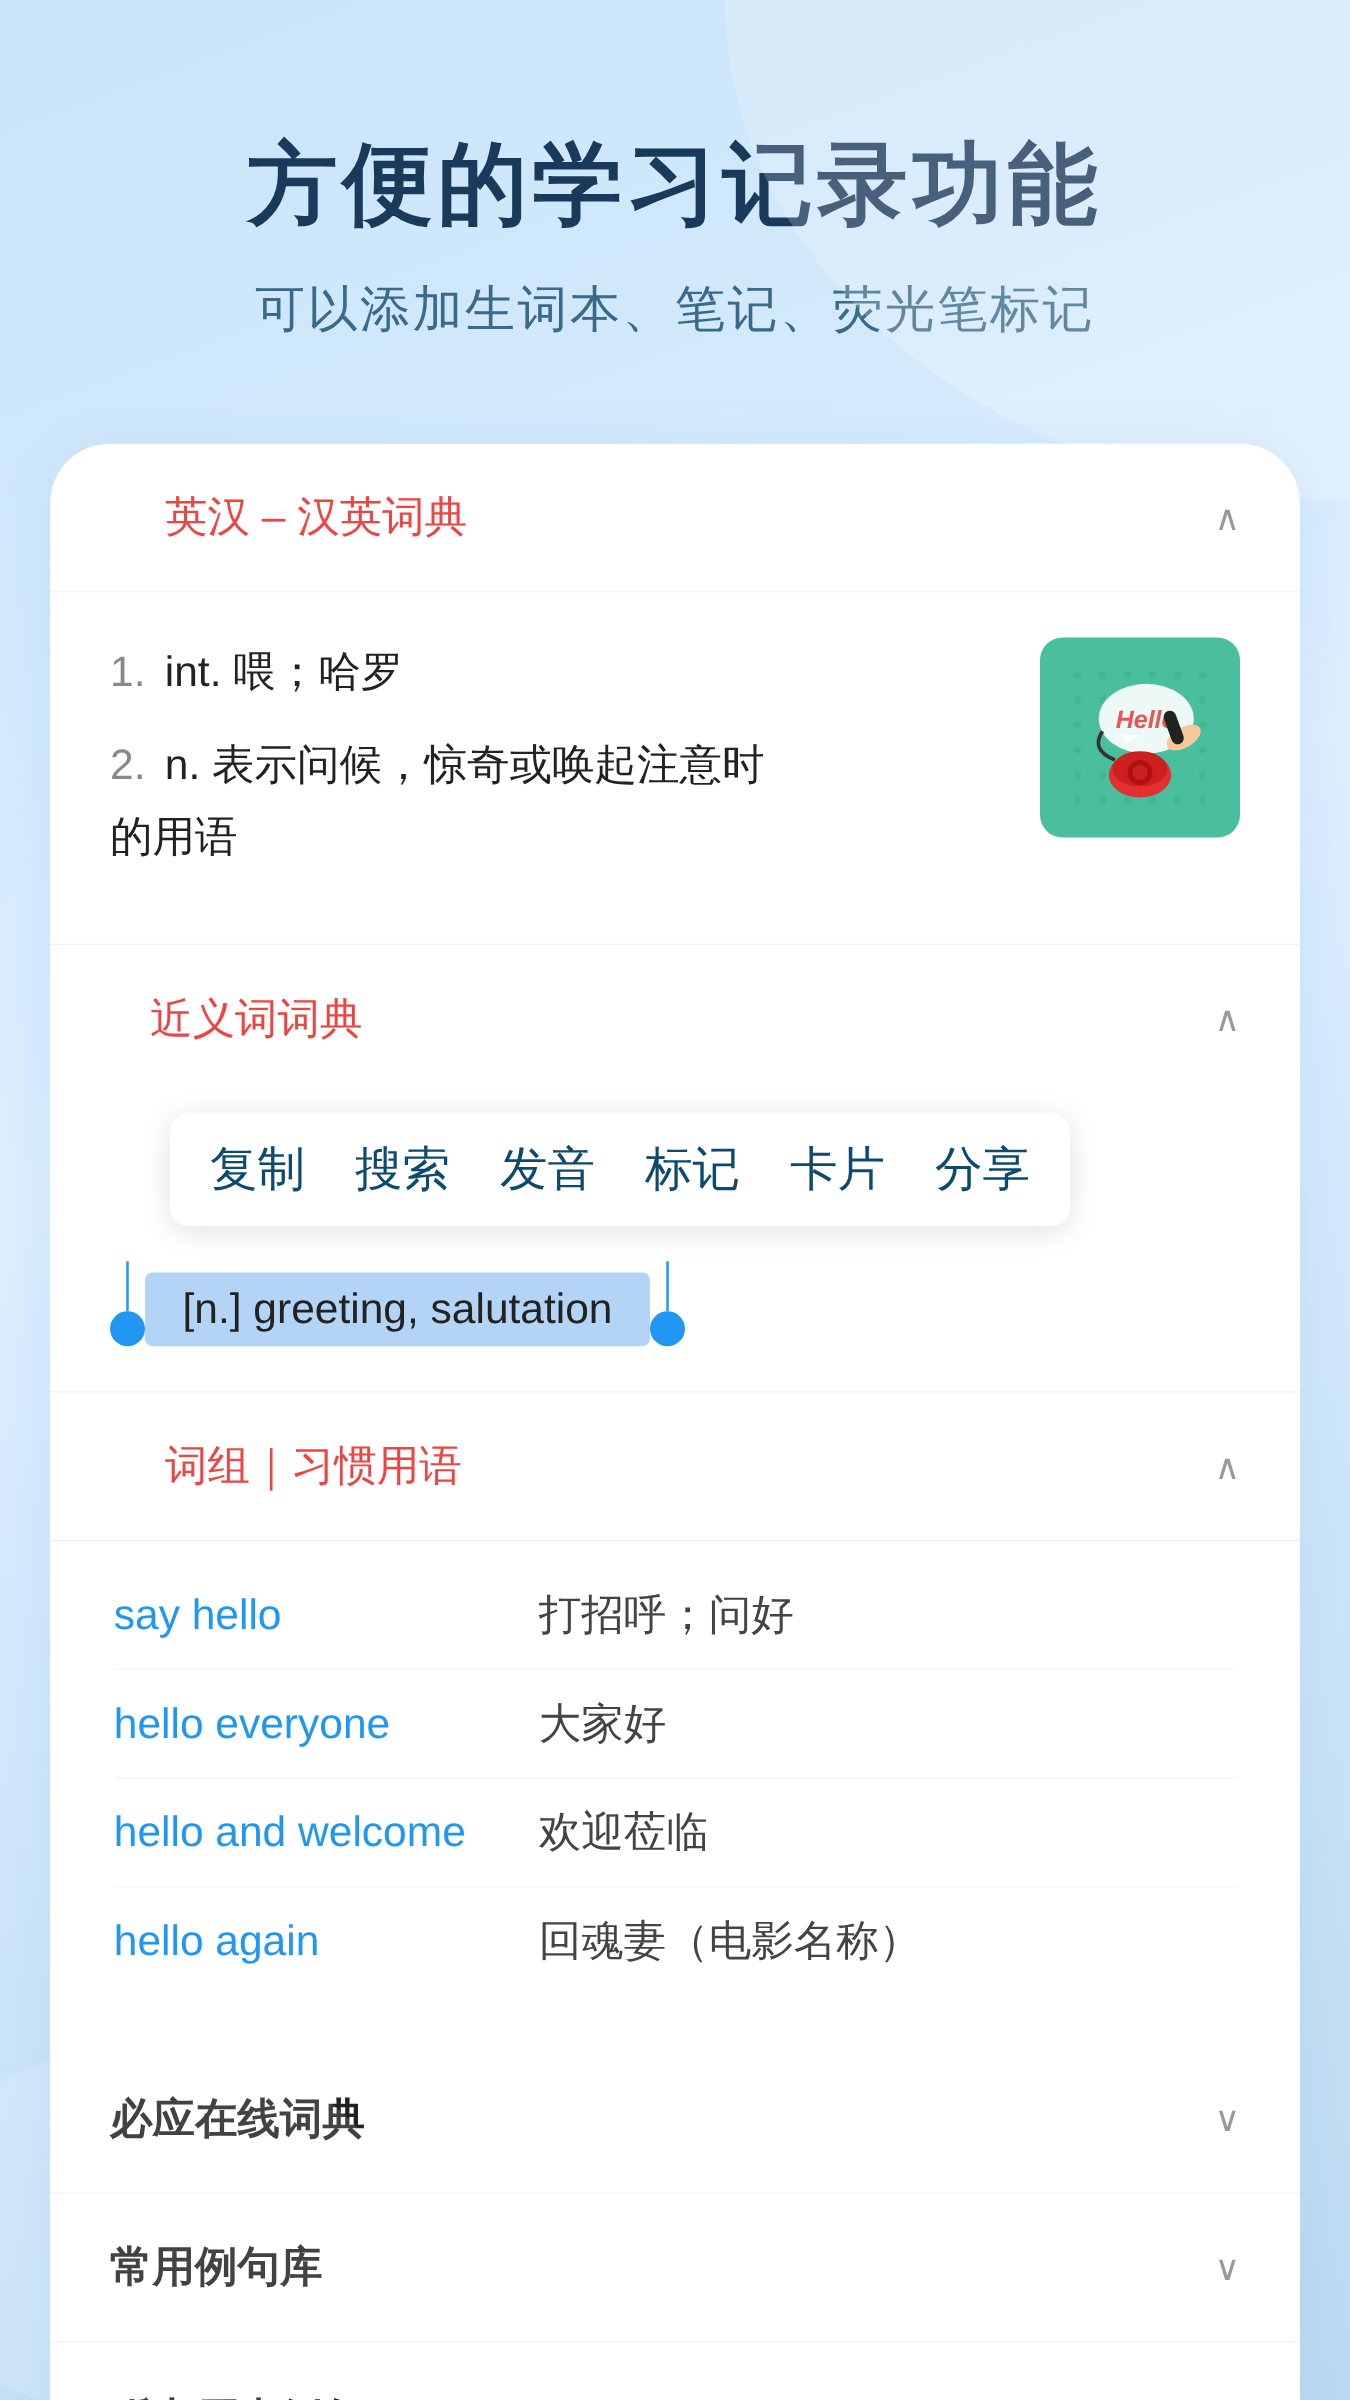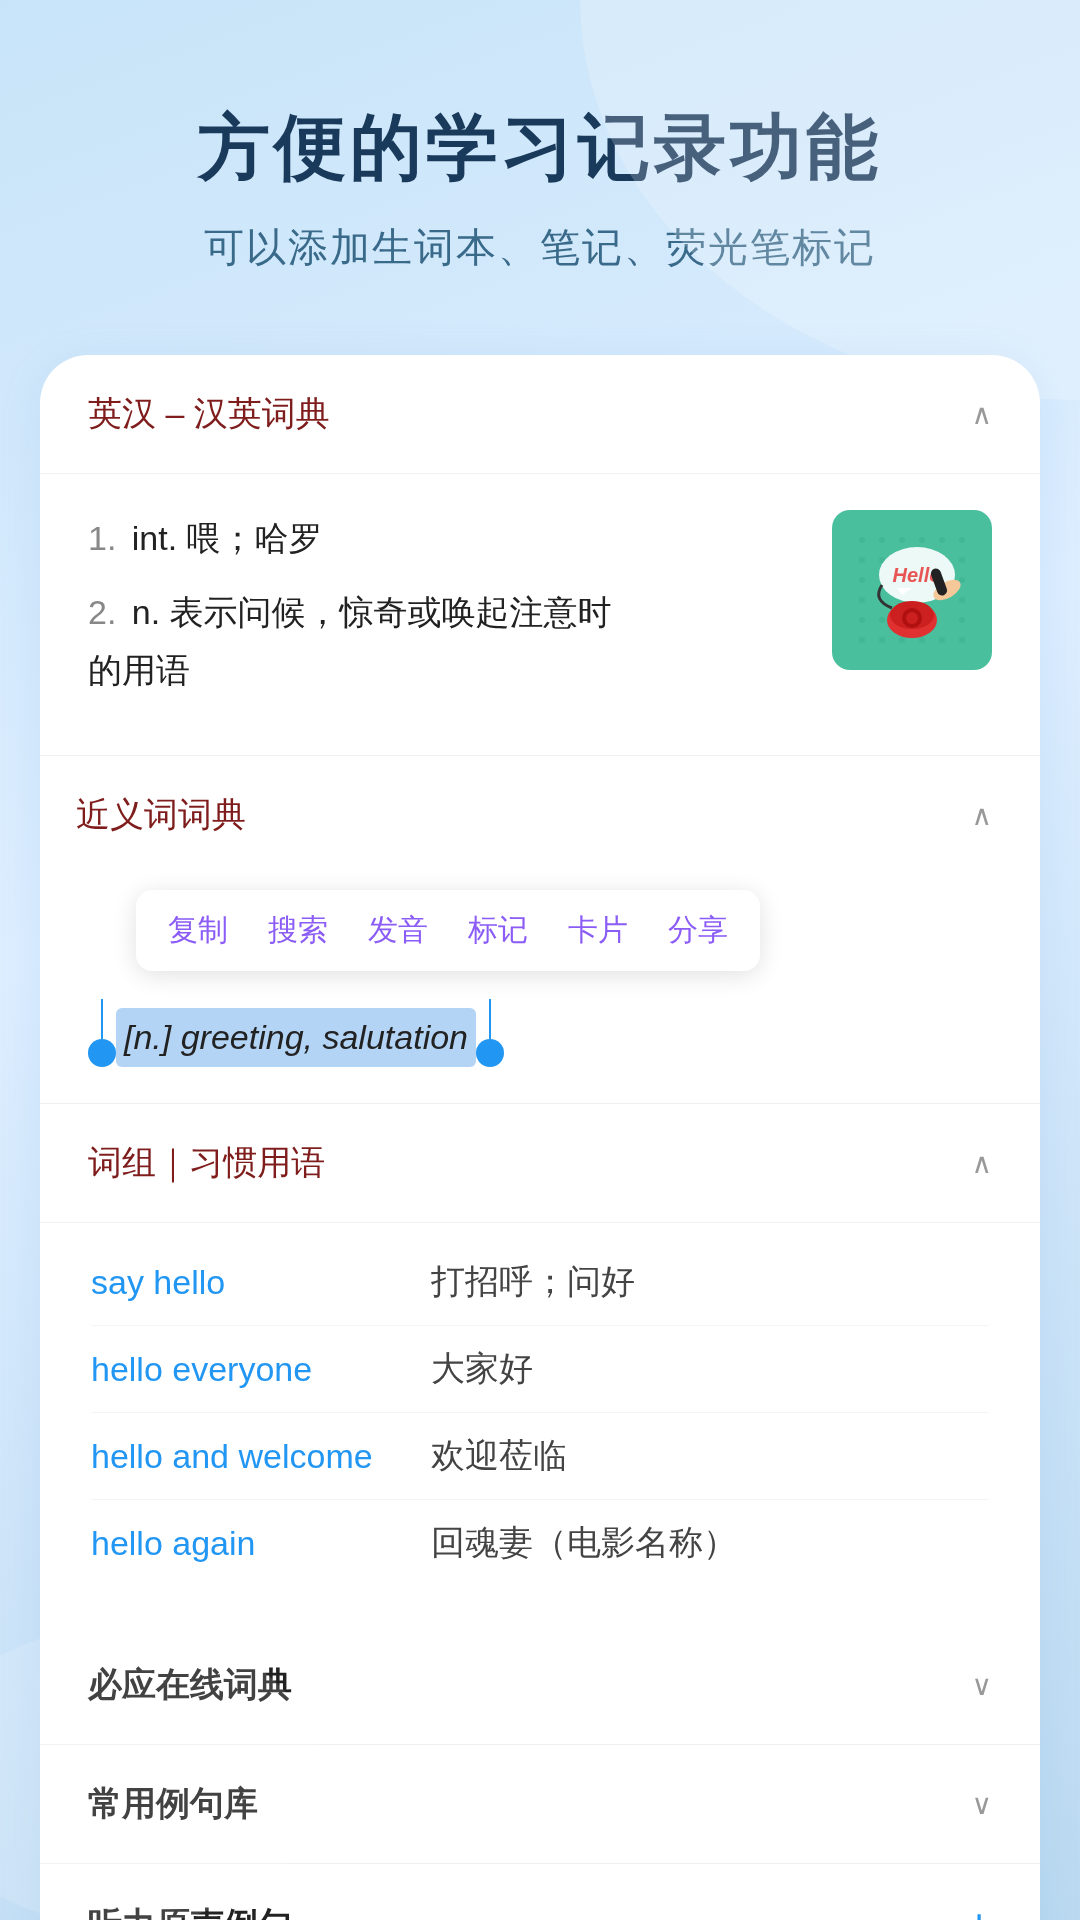--- a/index.html
+++ b/index.html
@@ -62,22 +62,23 @@
     
     .section-header {
       display: flex;
       align-items: center;
       justify-content: space-between;
       padding: 36px 48px;
       border-bottom: 1px solid #f0f0f0;
     }
     .section-title {
       font-size: 34px;
-      color: #7f1d1d;
+      color: #ef4444;
       font-weight: 500;
+      margin-left: 44px;
     }
     .chevron-icon {
       font-size: 28px;
       color: #999;
     }
     .chevron-up::before { content: "∧"; }
     .chevron-down::before { content: "∨"; }
 
     
     .dict-entry {
@@ -137,22 +138,22 @@
       box-shadow: 0 4px 24px rgba(0,0,0,0.12);
       display: flex;
       align-items: center;
       padding: 20px 32px;
       margin: 16px 48px;
       gap: 40px;
       width: fit-content;
       z-index: 10;
     }
     .context-menu-item {
-      font-size: 30px;
-      color: #8b5cf6;
+      font-size: 38px;
+      color: #0c4a6e;
       cursor: pointer;
     }
     .phrase-list {
       padding: 16px 51px 40px;
     }
     .phrase-item {
       display: flex;
       align-items: center;
       padding: 20px 0;
       border-bottom: 1px solid #f5f5f5;
@@ -291,21 +292,21 @@
   </div>
 
   <div style="padding: 12px 48px 36px; background:#fff; border-bottom: 1px solid #f0f0f0;">
     <div style="display: flex; align-items: flex-end; position: relative; display: inline-flex; align-items: flex-end;">
 
       <div style="display:flex; flex-direction:column; align-items:center; position:relative; margin-right:0;">
         <div style="width:2px; height:40px; background:#2196F3;"></div>
         <div style="width:28px; height:28px; background:#2196F3; border-radius:50%;"></div>
       </div>
 
-      <div style="background:#b3d4f5; border-radius:6px; font-size:34px; color:#222; padding:10px 8px; display:inline-block;font-style:italic;">[n.] greeting, salutation</div>
+      <div style="background:#b3d4f5; border-radius:6px; font-size:34px; color:#222; padding:10px 30px; display:inline-block;">[n.] greeting, salutation</div>
 
       <div style="display:flex; flex-direction:column; align-items:center; margin-left:0;">
         <div style="width:2px; height:40px; background:#2196F3;"></div>
         <div style="width:28px; height:28px; background:#2196F3; border-radius:50%;"></div>
       </div>
     </div>
   </div>
 
   <div class="section-header">
     <span class="section-title">词组｜习惯用语</span>

